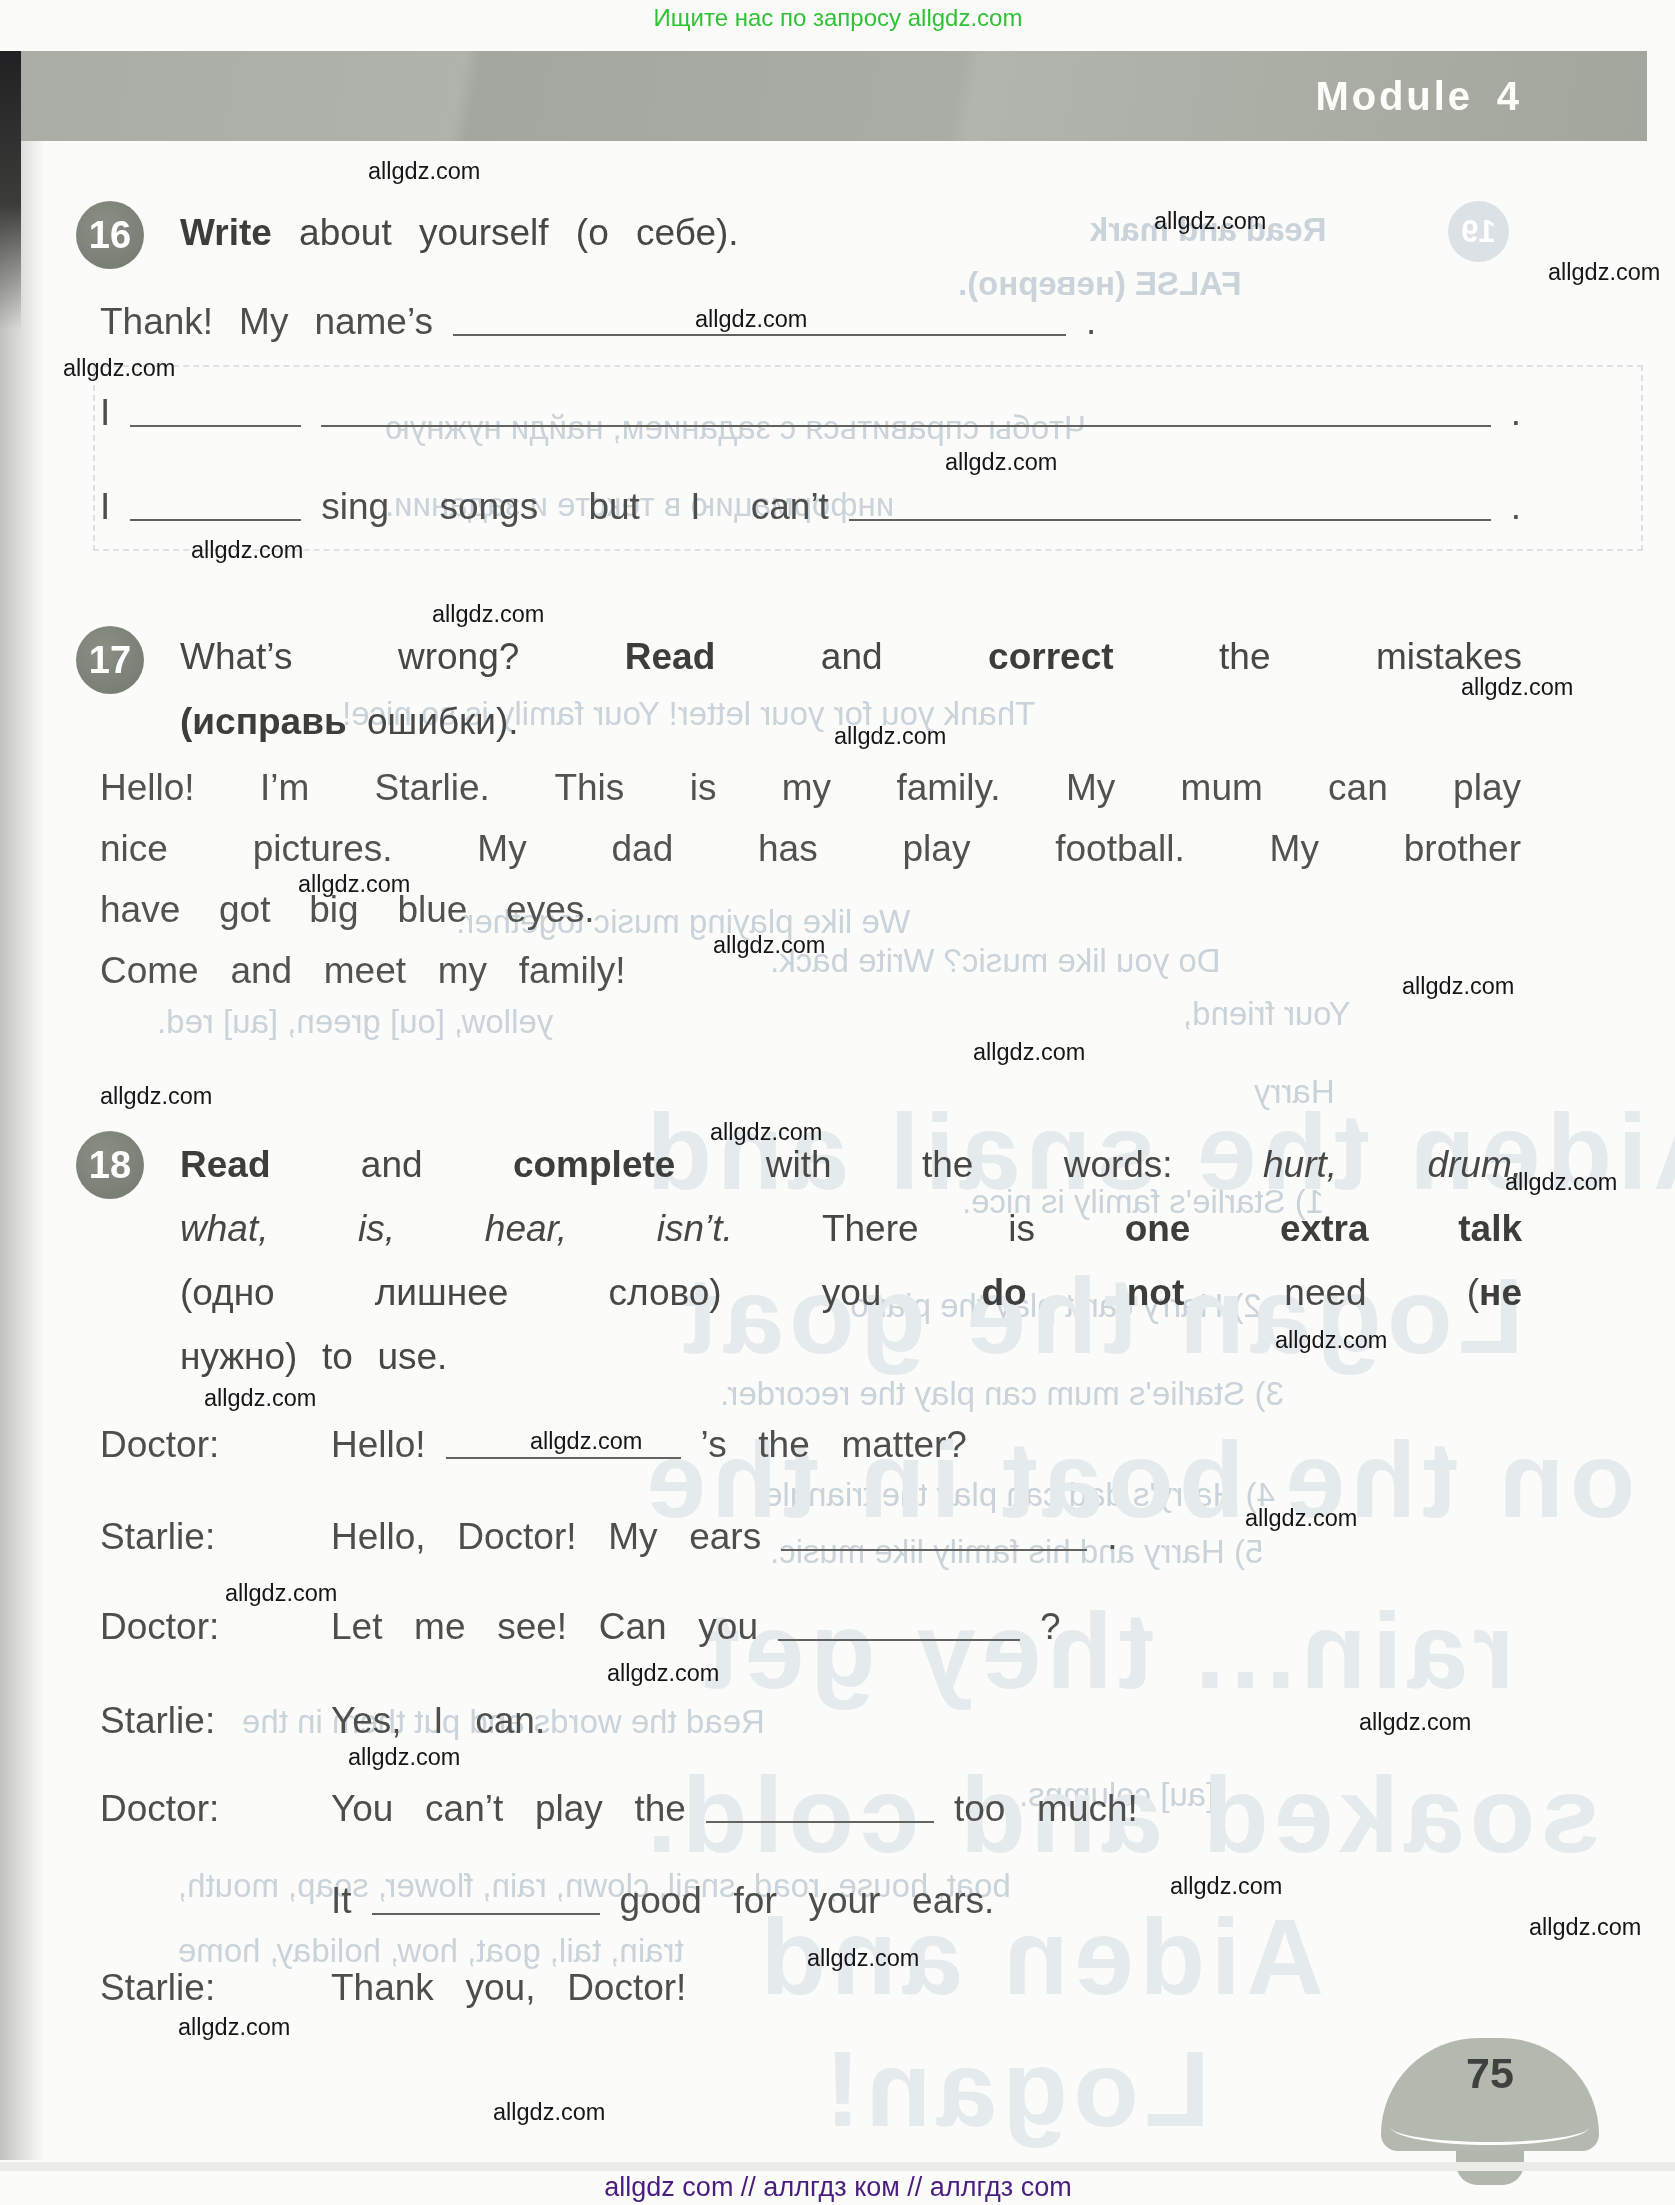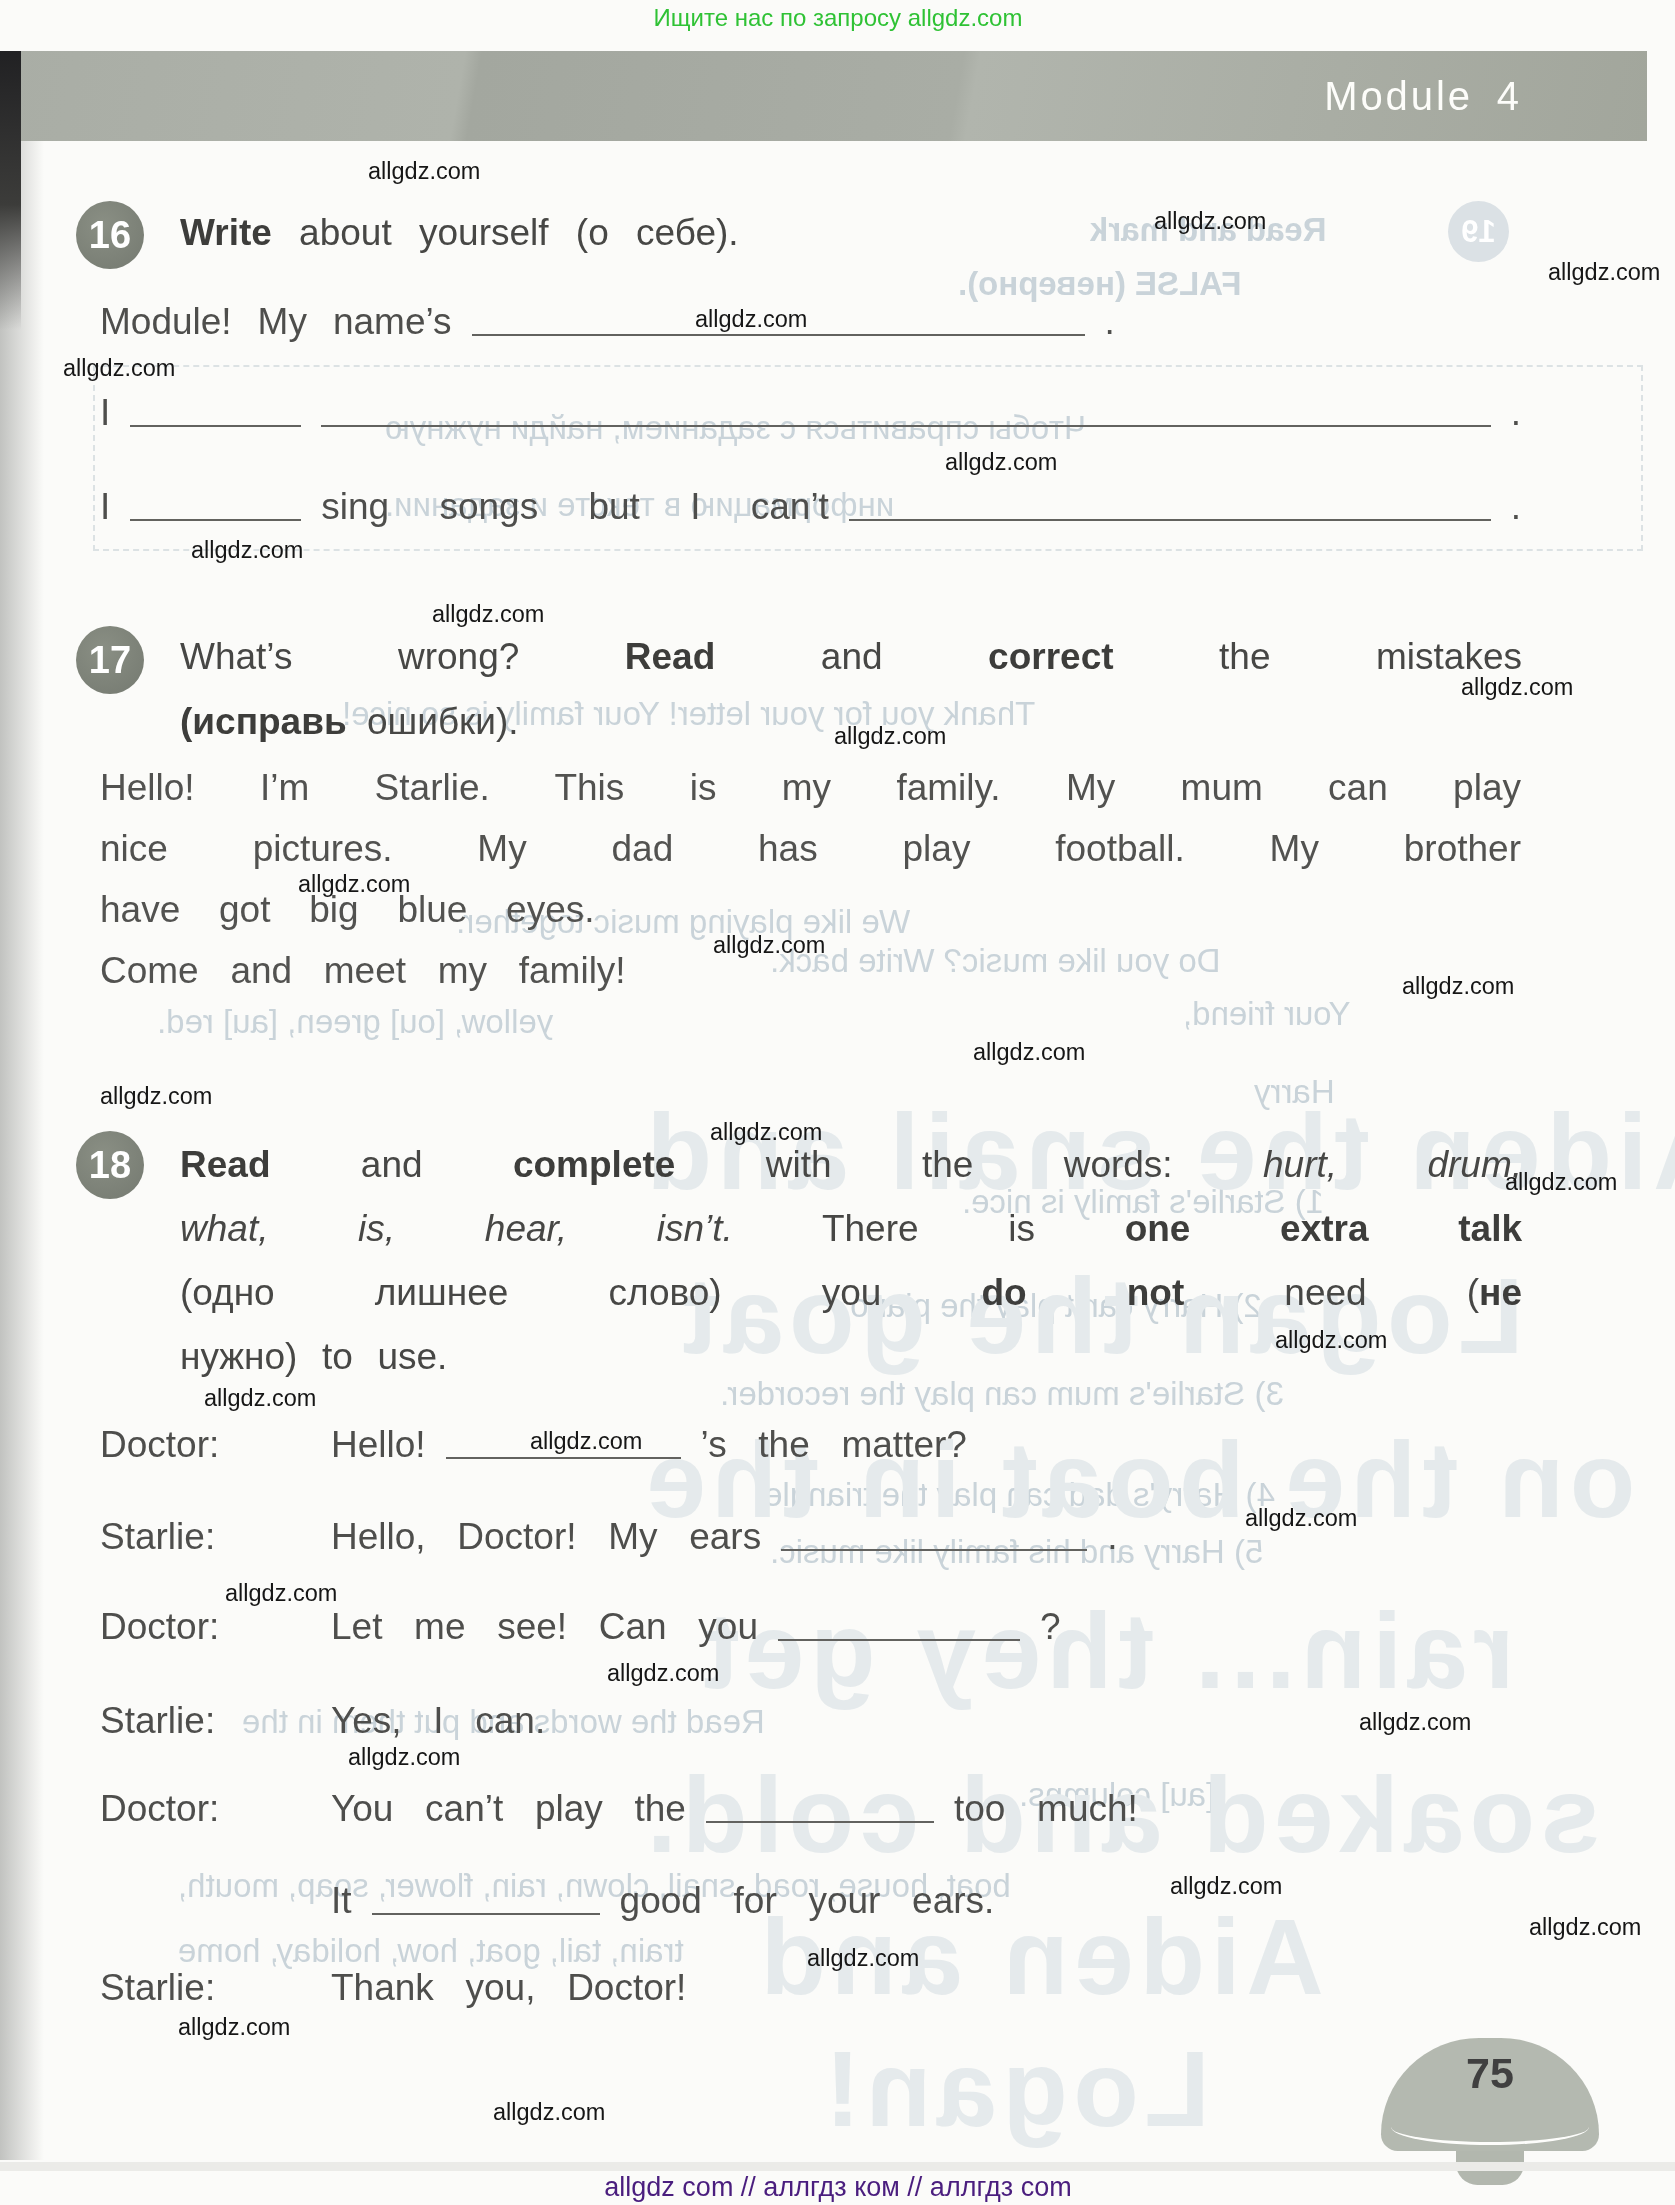--- a/index.html
+++ b/index.html
@@ -9,21 +9,21 @@
     font-family:"Liberation Sans","DejaVu Sans",sans-serif;
     color:#4e4e4c;
   }
   
   .top-banner{position:absolute;top:4.3px;left:0;width:100%;text-align:center;
     font-size:24px;color:#2fc235;z-index:4;}
   
   .band{position:absolute;top:51px;left:0;width:1647px;height:90px;z-index:2;
     background:linear-gradient(100deg,#a9ada5 0%,#afb3ab 28%,#a3a79f 29%,#a9ada5 58%,#b1b5ad 59%,#a2a69c 100%);}
   .module-title{position:absolute;right:125px;top:50%;transform:translateY(-50%);
-    color:#fdfdfa;font-size:40px;font-weight:400;letter-spacing:2.9px;word-spacing:10px;}
+    color:#fdfdfa;font-size:40px;font-weight:700;letter-spacing:2.9px;word-spacing:10px;}
   .dark-strip{position:absolute;top:51px;left:0;width:21.4px;height:279px;z-index:3;
     background:linear-gradient(180deg,#212123 0%,#3c3c3a 55%,rgba(70,70,68,0) 100%);}
   .left-shadow{position:absolute;top:141px;left:0;width:44px;height:2019px;z-index:1;
     background:linear-gradient(90deg,rgba(60,64,60,.30),rgba(60,64,60,0));}
   
   .bleed{position:absolute;white-space:nowrap;font-size:33px;color:#c9d3d9;
     transform:scaleX(-1);filter:blur(0.4px);z-index:1;}
   .bleed.bold{font-weight:700;}
   .bleed.big{font-size:107px;font-weight:700;color:#e5eaec;letter-spacing:5.7px;filter:blur(0.4px);}
   .bleed.circle{width:61px;height:61px;border-radius:50%;background:#dbe1e5;color:#fff;
@@ -110,21 +110,21 @@
 <div class="bleed big" style="left:641px;top:1418px">on the boat in the</div>
 <div class="bleed big" style="left:698px;top:1589px">rain... they get</div>
 <div class="bleed big" style="left:641px;top:1753px">soaked and cold.</div>
 <div class="bleed big" style="left:755px;top:1895px">Aiden and</div>
 <div class="bleed big" style="left:819px;top:2027px">Logan!</div>
 <div class="dashed-box"></div>
 
 <div class="exnum" style="left:76px;top:201px">16</div>
 <div class="exheader ws24" style="left:180px;top:212px;width:1069px"><span class="b">Write</span><span> about yourself (о себе).</span></div>
 <div class="frow ws22" style="left:100px;top:301px">
-    <span>Module! My name’s</span>
+    <span>Thank! My name’s</span>
     <span class="blank" style="width: 613px;"></span>
     <span>.</span>
   </div>
 <div class="frow ws56" style="left:100px;top:392px;width:1421px">
     <span>I</span>
     <span class="blank" style="width: 171px;"></span>
     <span class="blank flex"></span>
     <span>.</span>
   </div>
 <div class="frow ws56" style="left:100px;top:486px;width:1421px">

